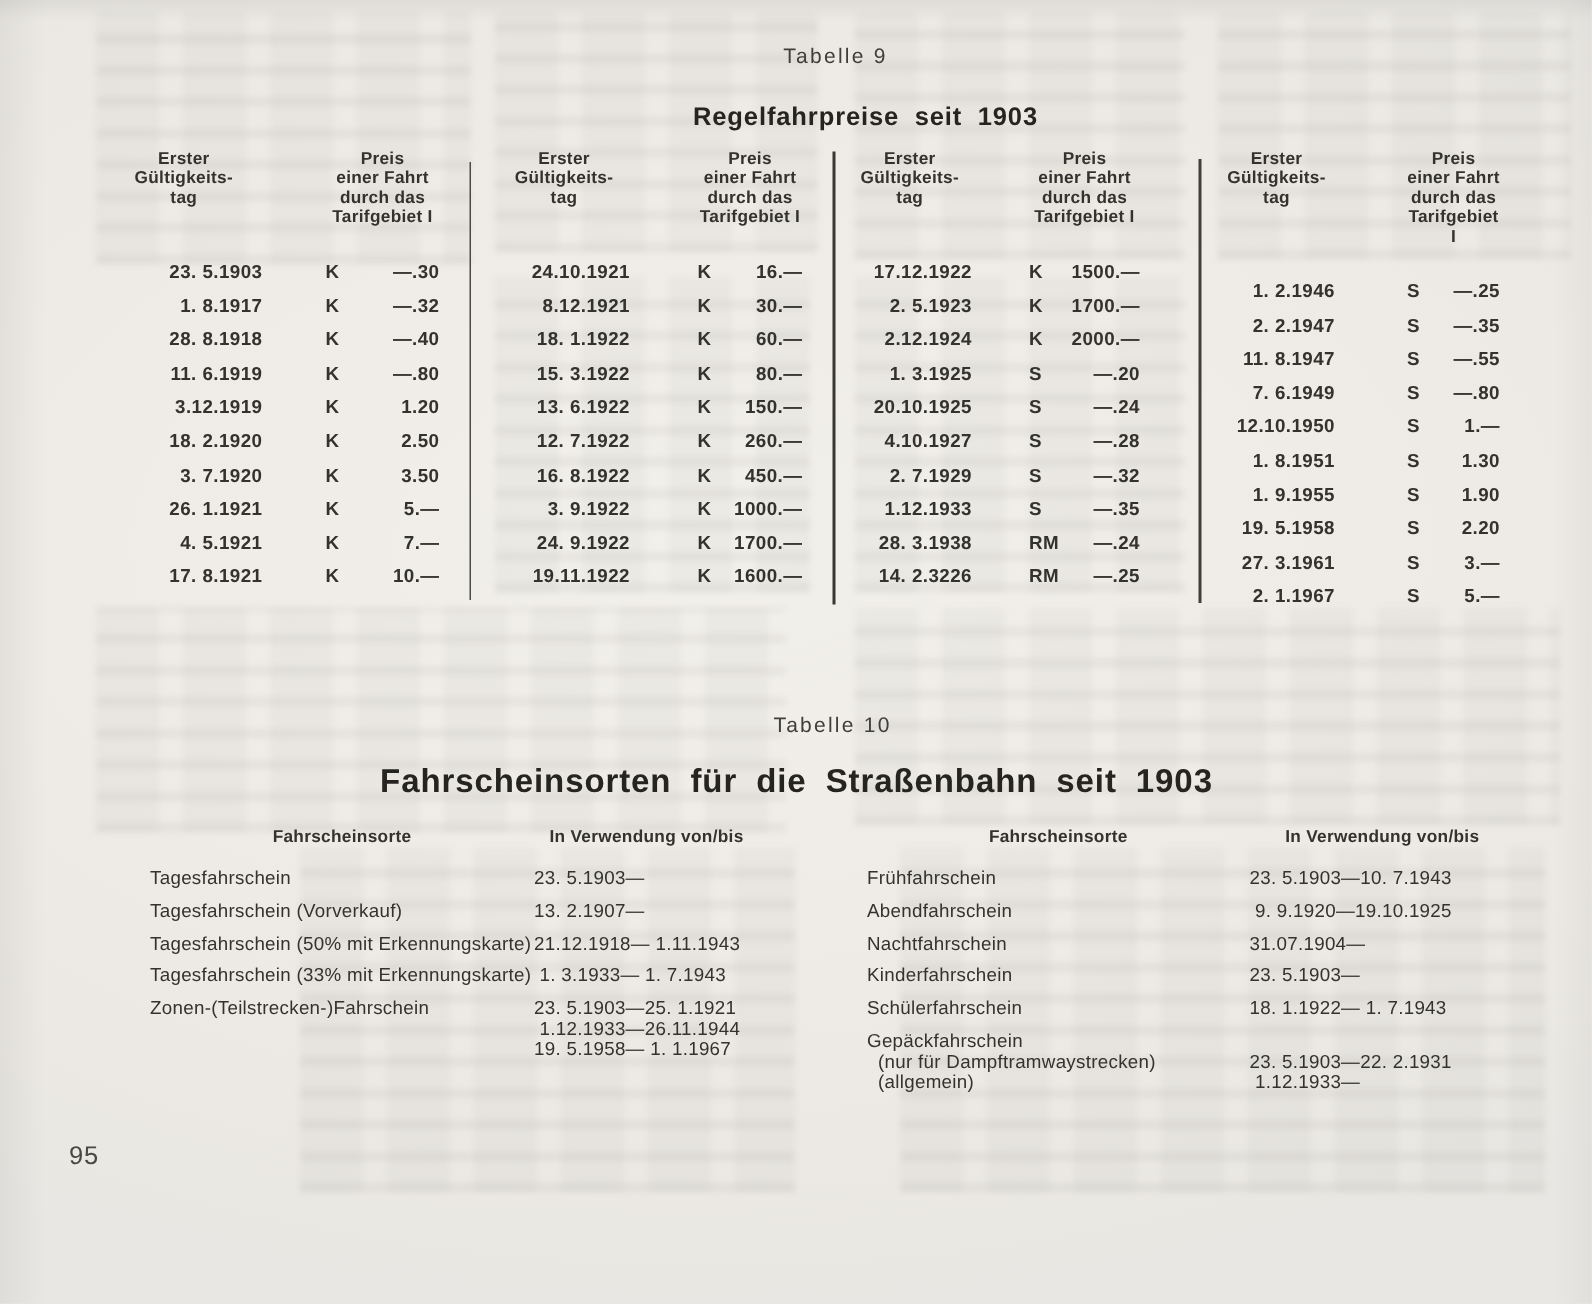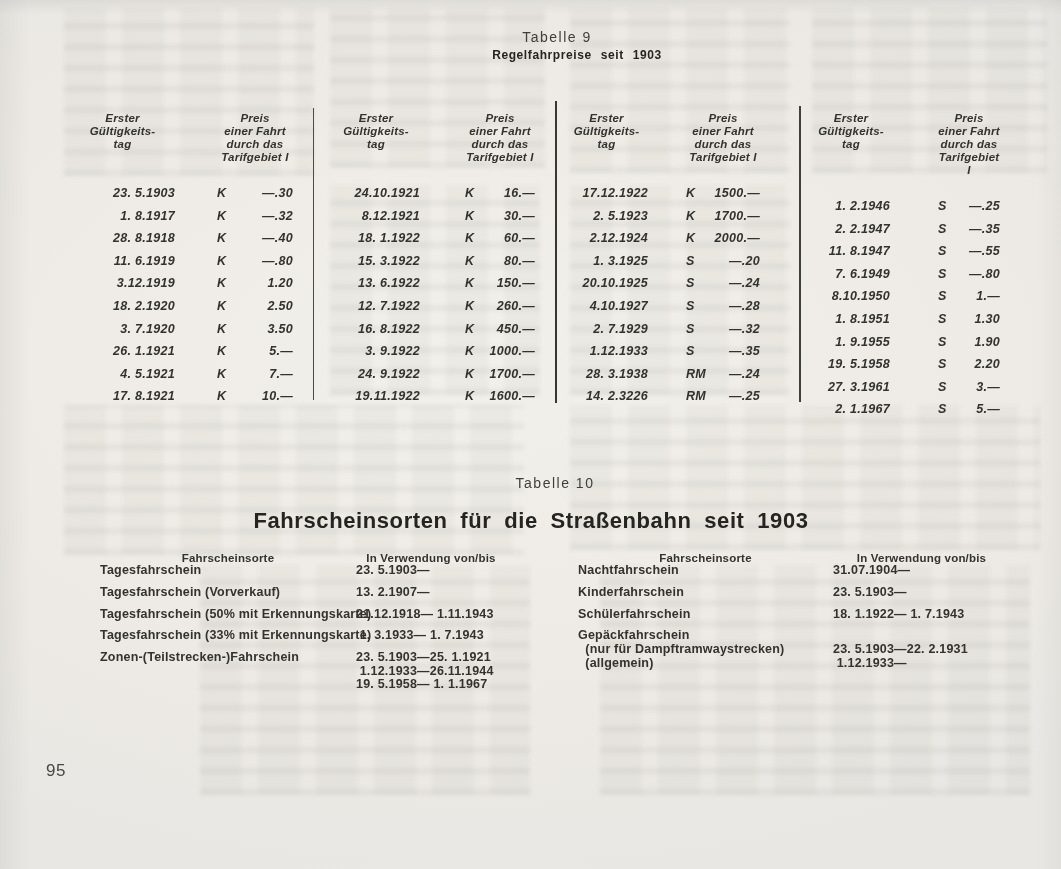--- a/index.html
+++ b/index.html
@@ -22,46 +22,46 @@
     position:absolute;
     background:
       repeating-linear-gradient(0deg, rgba(128,126,120,.17) 0 6px, rgba(128,126,120,0) 6px 21px),
       repeating-linear-gradient(90deg, rgba(128,126,120,.10) 0 42px, rgba(128,126,120,0) 42px 58px);
     filter:blur(2px);
     opacity:.55;
     pointer-events:none;
   }
   .txt { position:absolute; white-space:nowrap; }
   .t9-caption   { top:29px;  left:557px; transform:translateX(-50%); font-size:14px; letter-spacing:1.5px; color:#403e39; }
-  .t9-title     { top:48px;  left:577px; transform:translateX(-50%); font-size:12px; font-weight:bold; letter-spacing:.6px; word-spacing:5px; color:#262420; }
+  .t9-title     { top:68px;  left:577px; transform:translateX(-50%); font-size:17px; font-weight:bold; letter-spacing:.6px; word-spacing:5px; color:#262420; }
   .t10-caption  { top:475px; left:555px; transform:translateX(-50%); font-size:14px; letter-spacing:1.5px; color:#403e39; }
   .t10-title    { top:508px; left:531px; transform:translateX(-50%); font-size:22px; font-weight:bold; letter-spacing:.6px; word-spacing:6px; color:#262420; }
   .page-number  { top:761px; left:46px;  font-size:17px; color:#4a4844; letter-spacing:.5px; }
 
   
-  .t9-group { position:absolute; top:112px;font-style:italic; }
+  .t9-group { position:absolute; top:100px; }
   .t9-head  { display:grid; grid-template-columns:var(--dw) var(--gap) calc(var(--cw) + var(--aw)); }
   .t9-head-date, .t9-head-price { text-align:center; font-size:11.5px; font-weight:bold; line-height:13px; letter-spacing:.2px; }
   .t9-rows  { margin-top:22px; }
   .t9-row   { display:grid; grid-template-columns:var(--dw) var(--gap) var(--cw) var(--aw); height:22.6px; align-items:start; }
   .t9-row > * { font-size:12.5px; font-weight:bold; letter-spacing:.3px; white-space:pre; }
   .t9-date  { text-align:right; }
   .t9-cur   { text-align:left; }
   .t9-amt   { text-align:right; }
   .vline { position:absolute; background:#4c4a46; }
   .vline-1 { left:313px; top:108px; height:292px; width:1px; }
   .vline-2 { left:555px; top:101px; height:302px; width:2px; background:#393733; }
   .vline-3 { left:799px; top:106px; height:296px; width:2px; background:#413f3b; }
 
   
   .t10-table { position:absolute; top:552px; }
-  .t10-head  { display:grid; grid-template-columns:var(--lw) var(--dw2); margin-bottom:0; }
+  .t10-head  { display:grid; grid-template-columns:var(--lw) var(--dw2); margin-bottom:15px; }
   .t10-head > div { text-align:center; font-size:11.5px; font-weight:bold; letter-spacing:.2px; white-space:nowrap; }
   .t10-row   { display:grid; grid-template-columns:var(--lw) var(--dw2); margin-bottom:8.2px; align-items:start; }
-  .t10-line  { font-size:12.5px; font-weight:bold; letter-spacing:.2px; line-height:13.6px; min-height:13.6px; white-space:pre; }
+  .t10-line  { font-size:12.5px; font-weight:normal; letter-spacing:.2px; line-height:13.6px; min-height:13.6px; white-space:pre; }
 </style>
 </head>
 <body>
 
 <div class="page">
 
   <div class="bleed" style="left:64px;  top:8px;   width:250px; height:168px;"></div>
   <div class="bleed" style="left:330px; top:8px;   width:215px; height:160px;"></div>
   <div class="bleed" style="left:570px; top:8px;   width:220px; height:165px;"></div>
   <div class="bleed" style="left:812px; top:8px;   width:235px; height:165px;"></div>
@@ -347,21 +347,21 @@
           <div class="t9-cur">S</div>
           <div class="t9-amt">—.55</div>
         </div>
         <div class="t9-row">
           <div class="t9-date">7. 6.1949</div>
           <div class="t9-gapcell"></div>
           <div class="t9-cur">S</div>
           <div class="t9-amt">—.80</div>
         </div>
         <div class="t9-row">
-          <div class="t9-date">8.10.1950</div>
+          <div class="t9-date">12.10.1950</div>
           <div class="t9-gapcell"></div>
           <div class="t9-cur">S</div>
           <div class="t9-amt">1.—</div>
         </div>
         <div class="t9-row">
           <div class="t9-date">1. 8.1951</div>
           <div class="t9-gapcell"></div>
           <div class="t9-cur">S</div>
           <div class="t9-amt">1.30</div>
         </div>
@@ -447,20 +447,36 @@
   </div>
 
   <div class="t10-table" style="left:578px; --lw:255px; --dw2:177px;">
     <div class="t10-head">
       <div class="t10-head-label">Fahrscheinsorte</div>
       <div class="t10-head-dates">In Verwendung von/bis</div>
     </div>
     <div class="t10-body">
         <div class="t10-row">
           <div class="t10-label">
+            <div class="t10-line">Frühfahrschein</div>
+          </div>
+          <div class="t10-dates">
+            <div class="t10-line">23. 5.1903—10. 7.1943</div>
+          </div>
+        </div>
+        <div class="t10-row">
+          <div class="t10-label">
+            <div class="t10-line">Abendfahrschein</div>
+          </div>
+          <div class="t10-dates">
+            <div class="t10-line"> 9. 9.1920—19.10.1925</div>
+          </div>
+        </div>
+        <div class="t10-row">
+          <div class="t10-label">
             <div class="t10-line">Nachtfahrschein</div>
           </div>
           <div class="t10-dates">
             <div class="t10-line">31.07.1904—</div>
           </div>
         </div>
         <div class="t10-row">
           <div class="t10-label">
             <div class="t10-line">Kinderfahrschein</div>
           </div>

